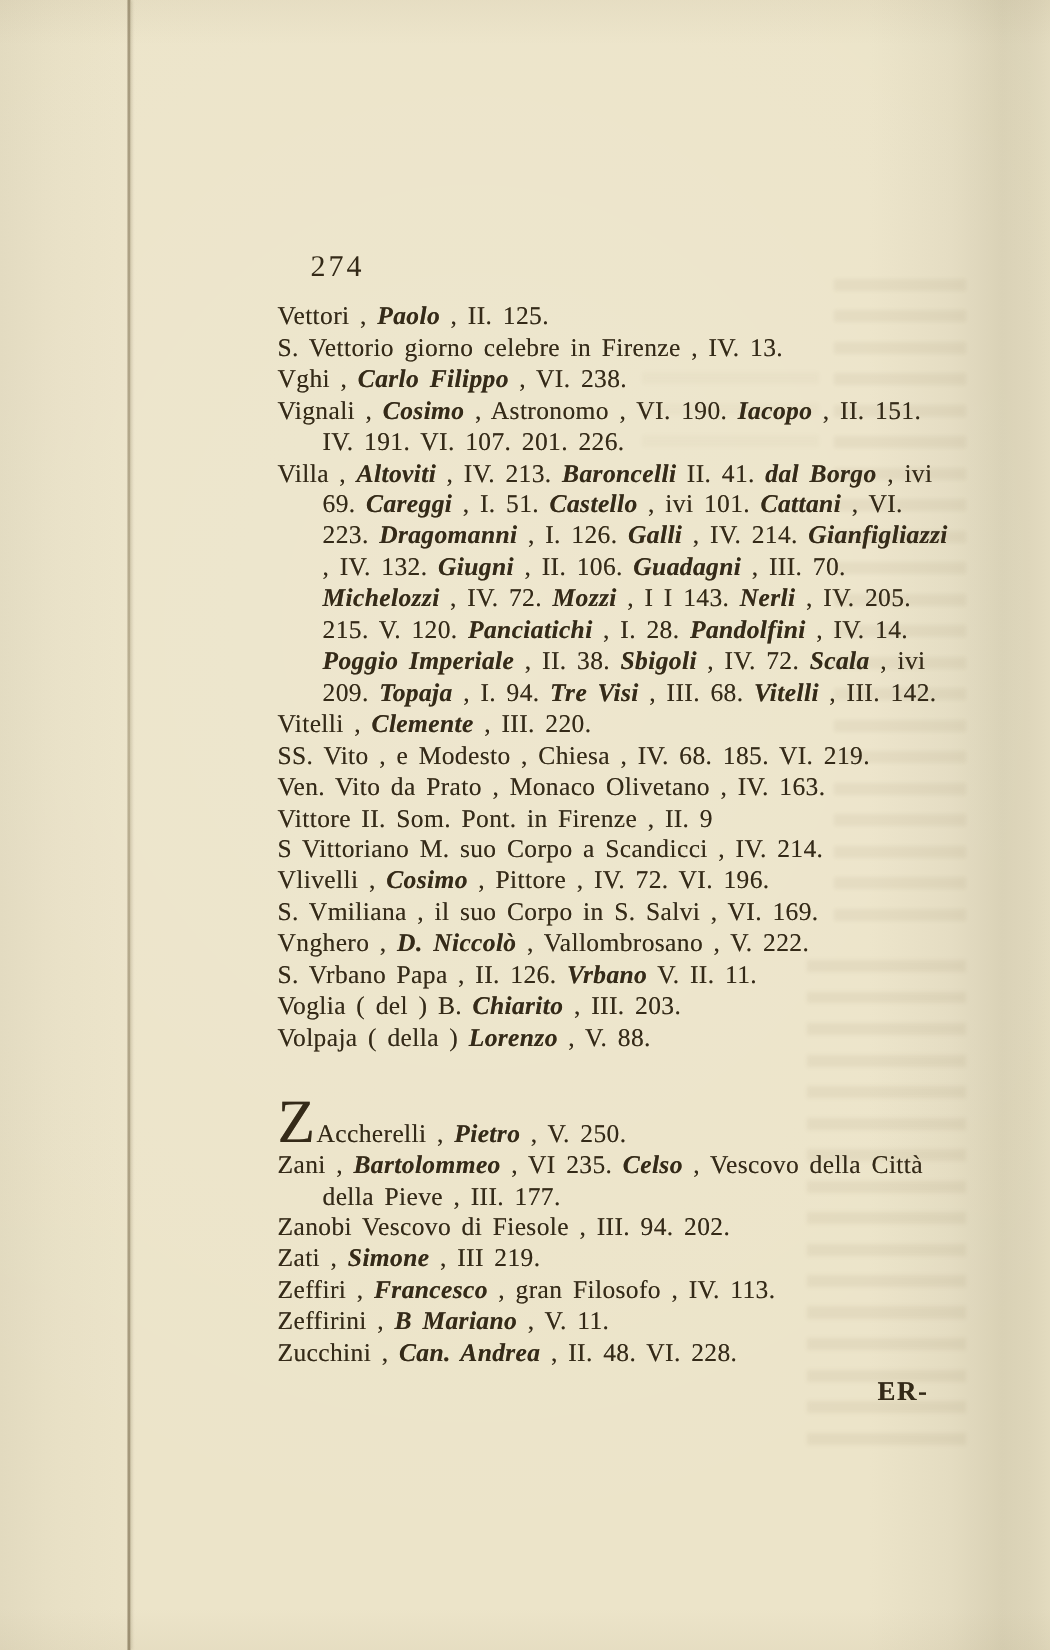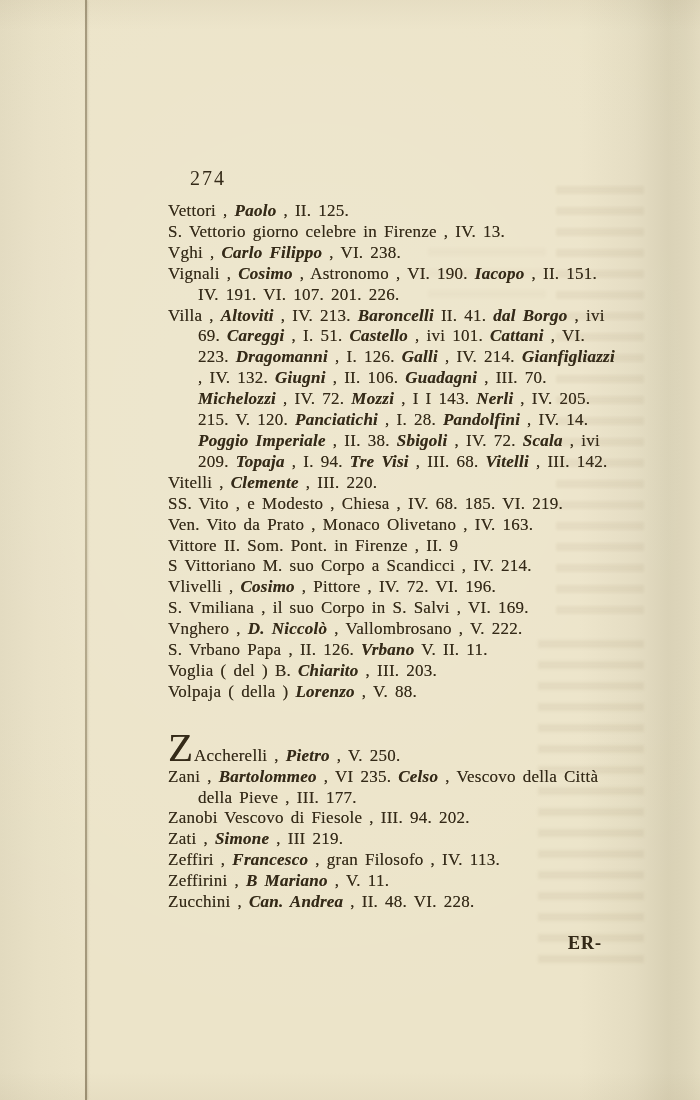--- a/index.html
+++ b/index.html
@@ -49,21 +49,21 @@
       rgba(128,106,68,0.16) 0px, rgba(128,106,68,0.16) 8px,
       rgba(0,0,0,0) 8px, rgba(0,0,0,0) 21px);
     filter: blur(1.4px);
     pointer-events: none;
   }
   #bleed1 { left: 556px; top: 186px; width: 88px; height: 436px; opacity: .48; }
   #bleed2 { left: 538px; top: 640px; width: 106px; height: 332px; opacity: .52; }
   #bleed3 { left: 428px; top: 248px; width: 118px; height: 58px; opacity: .22; }
   .page-content {
     position: absolute;
-    left: 168px;
+    left: 185px;
     top: 166px;
     width: 452px;
   }
   .page-number {
     font-size: 20px;
     letter-spacing: 2px;
     margin: 0 0 11px 22px;
     line-height: 24px;
   }
   .entries {
@@ -80,21 +80,21 @@
     text-indent: -30px;
   }
   .it { font-style: italic; font-weight: bold; }
   .rm { font-style: normal; }
   .dropcap {
     font-size: 41px;
     line-height: 20px;
     letter-spacing: 1px;
   }
   .catchword {
-    margin-top: 20px;
+    margin-top: 4px;
     padding-right: 18px;
     text-align: right;
     font-weight: 700;
     font-size: 18px;
     letter-spacing: 1px;
     text-shadow: 0 0 0.4px rgba(52,42,24,0.55);
   }
 </style>
 </head>
 <body>

